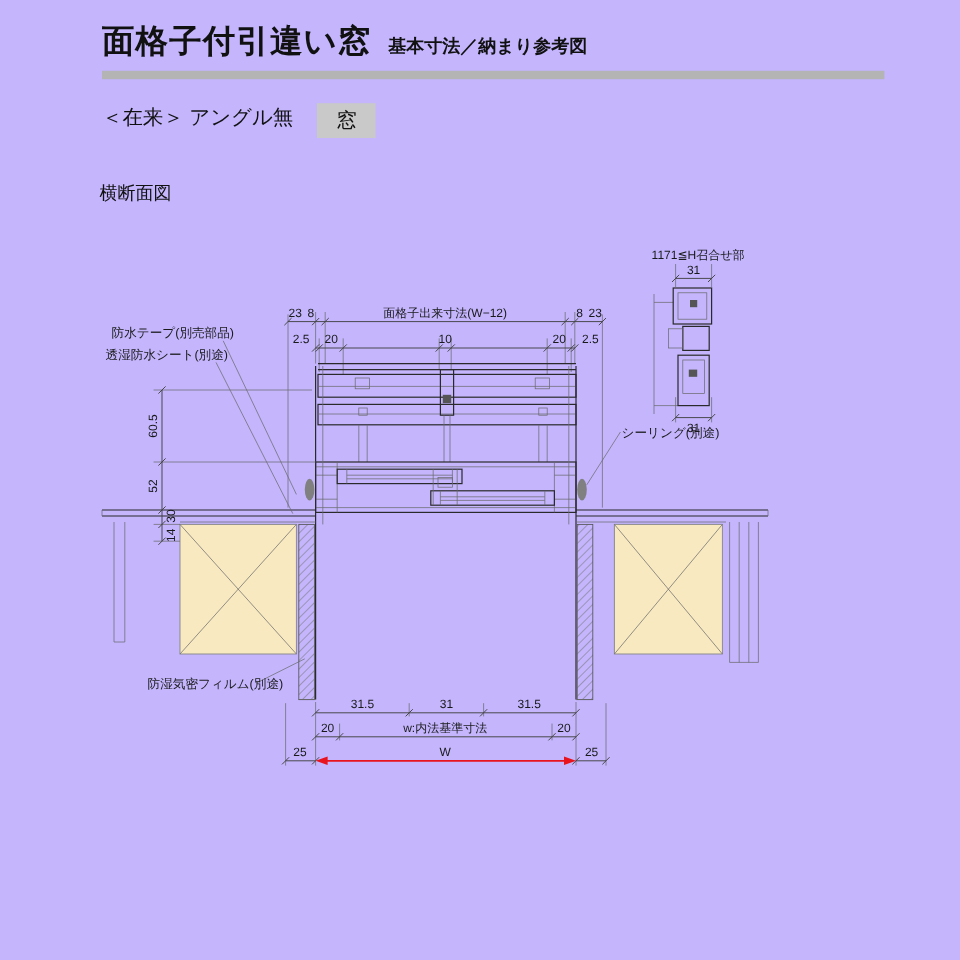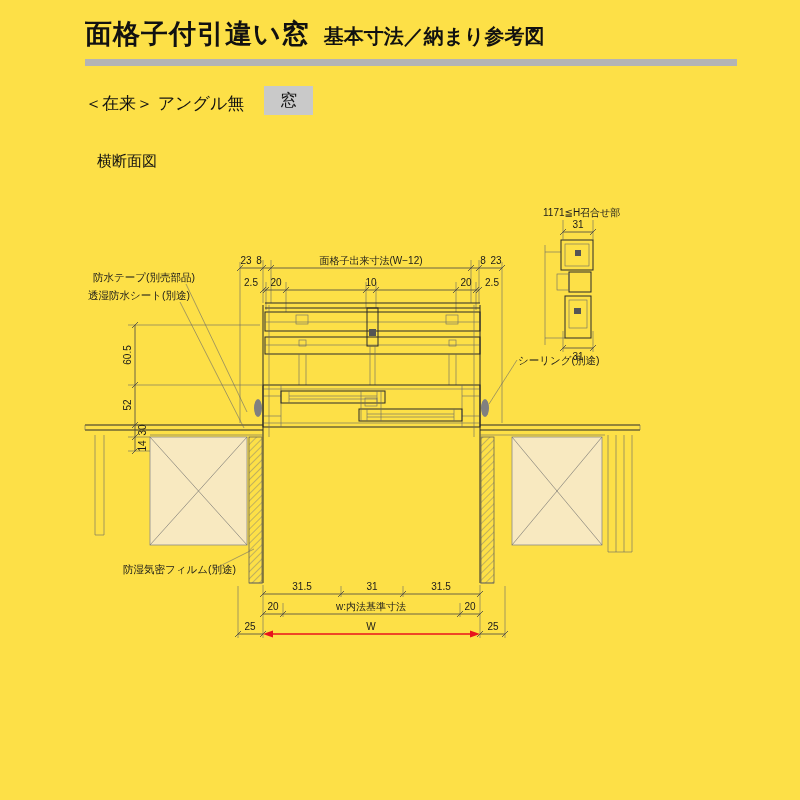--- a/index.html
+++ b/index.html
@@ -1,28 +1,28 @@
 <!DOCTYPE html>
 <html><head>
 <meta charset="utf-8">
 <style>
   *{margin:0;padding:0;box-sizing:border-box}
   html,body{width:800px;height:800px;background:#fff;overflow:hidden;
     font-family:"Liberation Sans","DejaVu Sans",sans-serif;color:#111}
-  .page{position:absolute;inset:0;background:#fde047}
+  .page{position:absolute;inset:0;background:#c4b5fd}
   .header{position:absolute;left:85px;top:16px;width:652px}
   .title-row{display:flex;align-items:baseline;gap:14px;white-space:nowrap}
   .title-main{font-size:27px;font-weight:bold;letter-spacing:1px}
-  .title-sub{font-size:20px;font-weight:bold}
+  .title-sub{font-size:15px;font-weight:bold}
   .title-rule{margin-top:7px;height:7px;background:#b4b4b4}
-  .subheader{position:absolute;left:85px;top:86px;display:flex;align-items:flex-end;
+  .subheader{position:absolute;left:85px;top:86px;display:flex;align-items:flex-start;
     font-size:17px;white-space:nowrap}
   .sub-prefix{margin-right:20px}
   .sub-highlight{background:#c9c9c9;padding:3px 16px;margin-right:40px}
-  .section-label{position:absolute;left:97px;top:152px;font-size:15px}
+  .section-label{position:absolute;left:83px;top:152px;font-size:15px}
   svg{position:absolute;left:0;top:0}
   svg text{font-family:"Liberation Sans","DejaVu Sans",sans-serif;fill:#1a1a1a}
   .d{font-size:10px}
   .a{font-size:10.5px}
   .ln{stroke:#2a2a2a;stroke-width:1;fill:none}
   .th{stroke:#6a6a6a;stroke-width:.6;fill:none}
   .dm{stroke:#444;stroke-width:.8;fill:none}
   .tan{fill:#f8e9c0;stroke:#8a8a8a;stroke-width:.8}
   .red{stroke:#e8131d;stroke-width:1.4;fill:none}
   .filldark{fill:#555;stroke:none}

